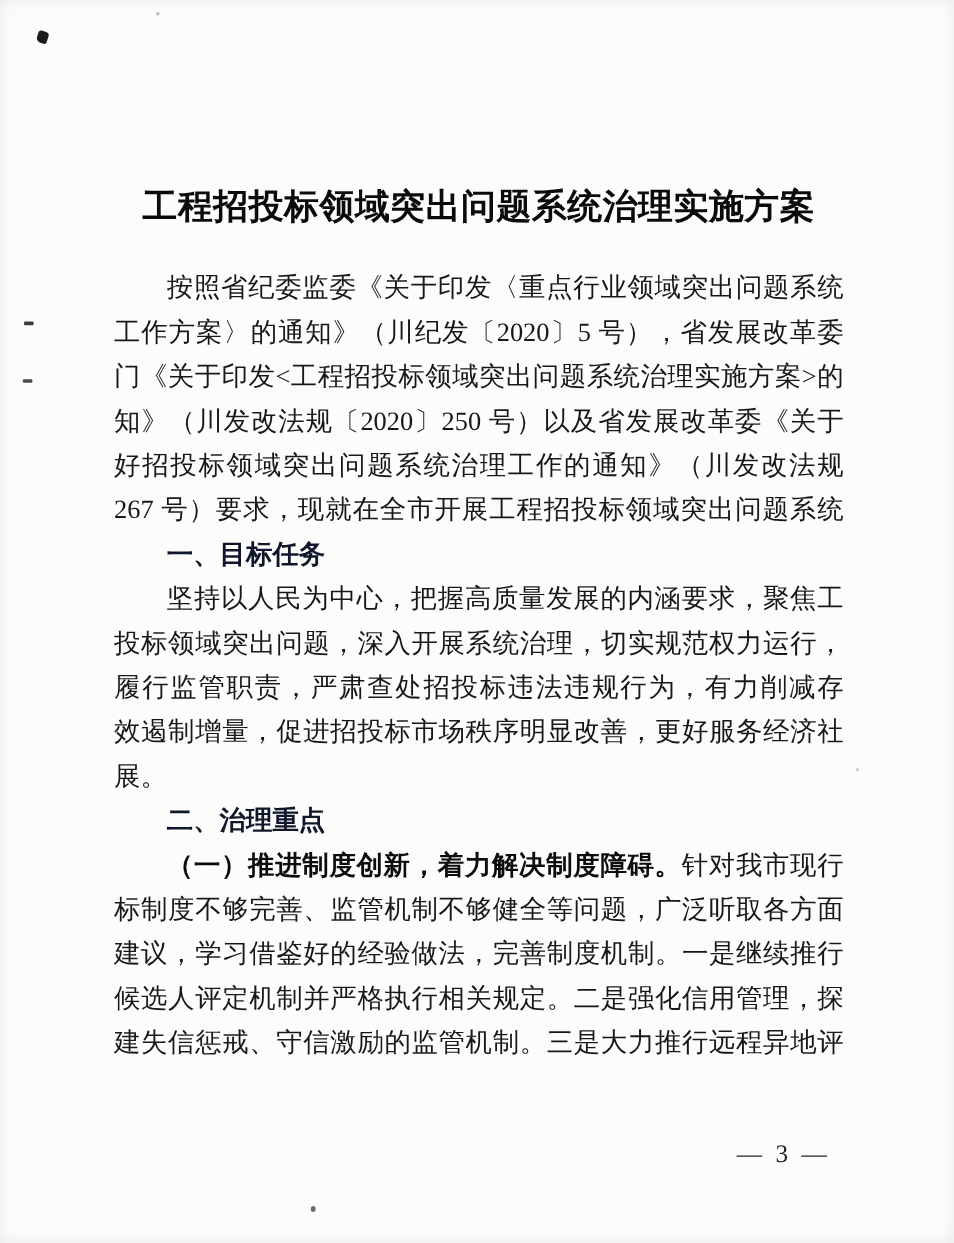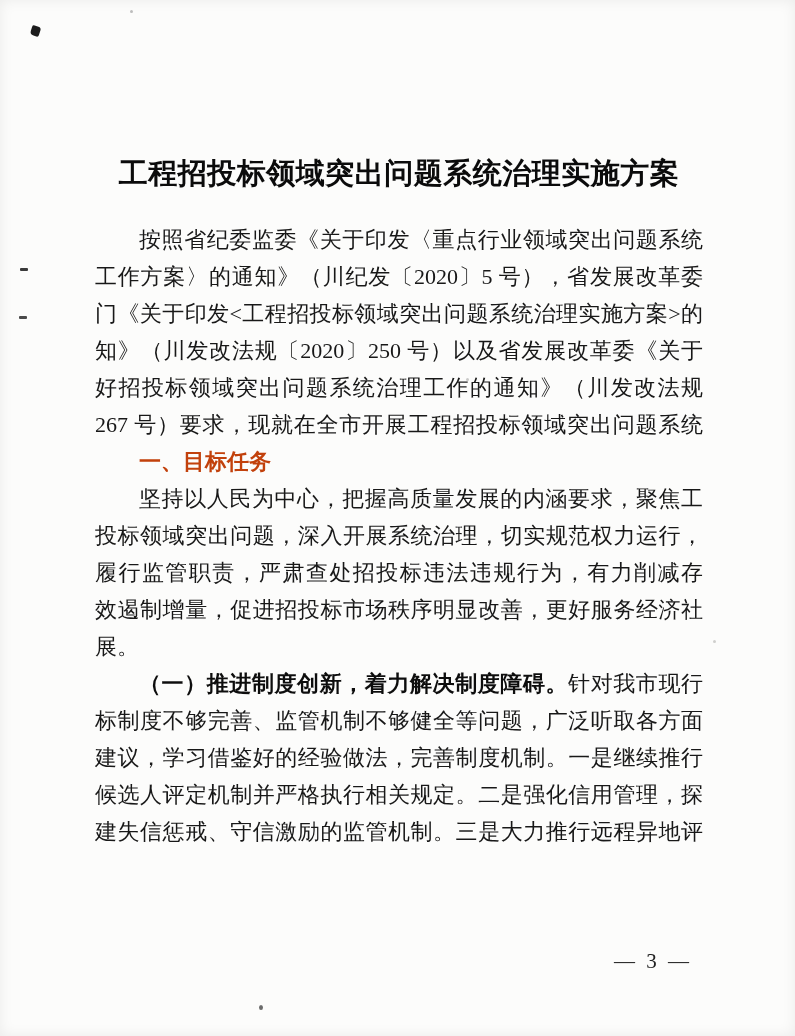--- a/index.html
+++ b/index.html
@@ -55,21 +55,21 @@
     text-align-last: left;
   }
   .line.indent {
     text-indent: 44px;
   }
   .line.heading {
     font-family: "Liberation Sans", "DejaVu Sans", sans-serif;
     font-weight: bold;
     text-align: center;
     text-align-last: left;
-    color: #c2410c;
+    color: #0f172a;
   }
   .bold-lead {
     font-weight: bold;
     color: #0d0d0d;
     margin-top: 37px;
   }
   
   .page-number {
     position: absolute;
     top: 949px;
@@ -115,20 +115,21 @@
     <div class="line">好招投标领域突出问题系统治理工作的通知》（川发改法规〔2020〕</div>
     <div class="line">267 号）要求，现就在全市开展工程招投标领域突出问题系统治理</div>
 
     <div class="line heading indent">一、目标任务</div>
     <div class="line indent">坚持以人民为中心，把握高质量发展的内涵要求，聚焦工程招</div>
     <div class="line">投标领域突出问题，深入开展系统治理，切实规范权力运行，依法</div>
     <div class="line">履行监管职责，严肃查处招投标违法违规行为，有力削减存量，有</div>
     <div class="line">效遏制增量，促进招投标市场秩序明显改善，更好服务经济社会发</div>
     <div class="line endp">展。</div>
 
+    <div class="line heading indent">二、治理重点</div>
     <div class="line indent"><span class="bold-lead">（一）推进制度创新，着力解决制度障碍。</span><span>针对我市现行招投</span></div>
     <div class="line">标制度不够完善、监管机制不够健全等问题，广泛听取各方面意见</div>
     <div class="line">建议，学习借鉴好的经验做法，完善制度机制。一是继续推行中标</div>
     <div class="line">候选人评定机制并严格执行相关规定。二是强化信用管理，探索构</div>
     <div class="line">建失信惩戒、守信激励的监管机制。三是大力推行远程异地评标，</div>
 
   </div>
 
   <div class="page-number">— 3 —</div>
 

